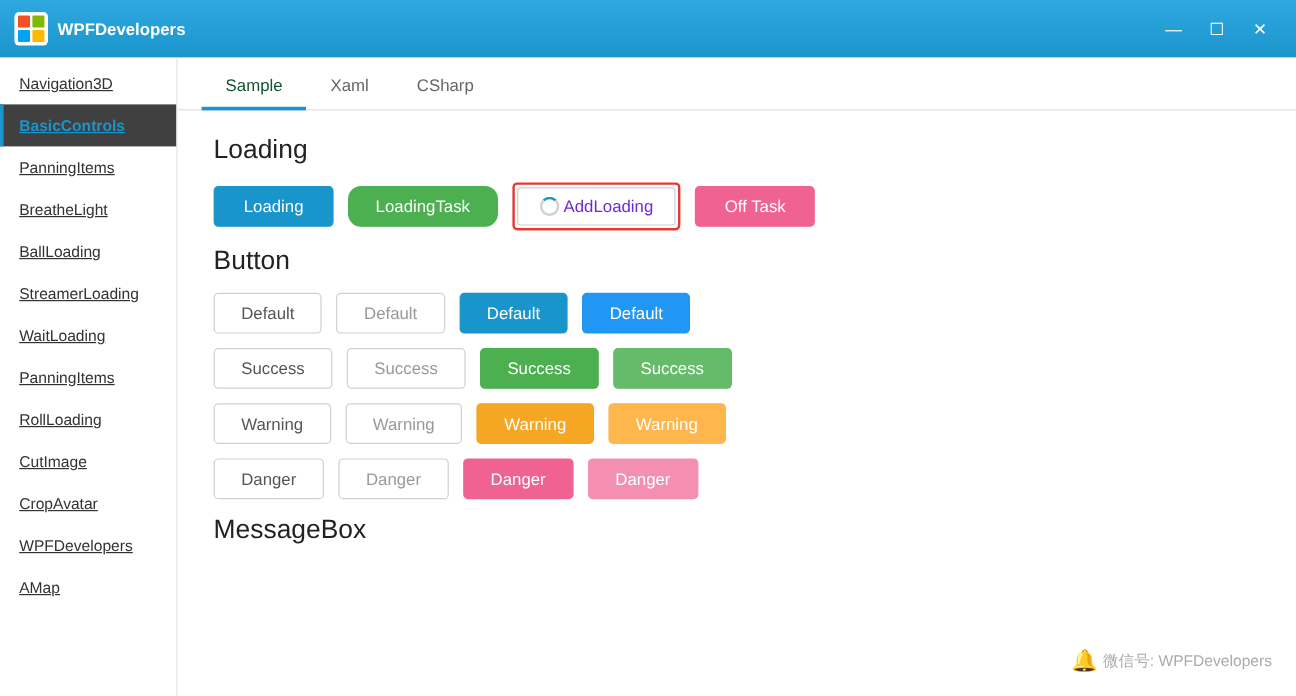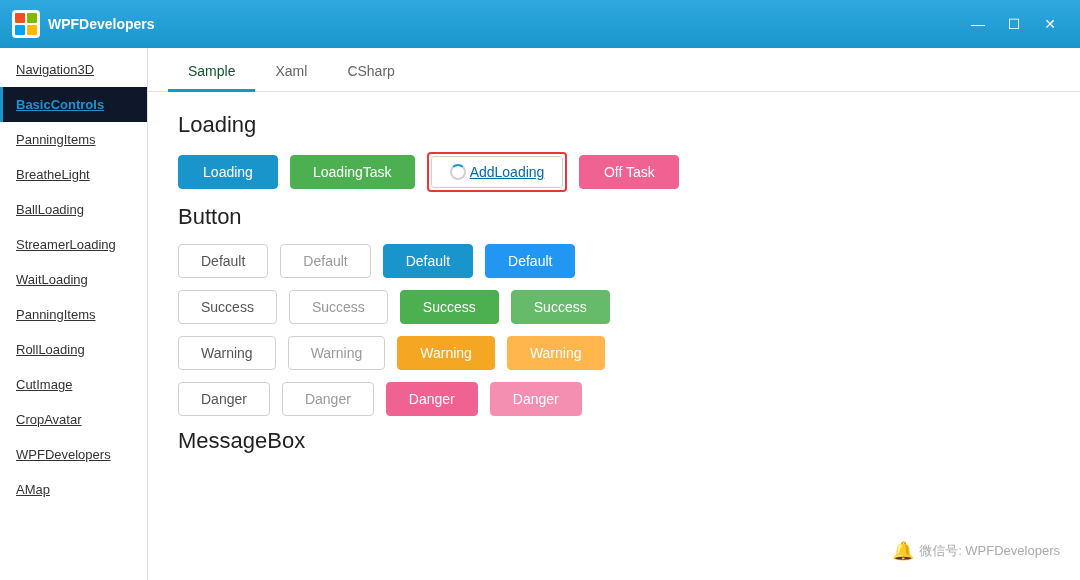--- a/index.html
+++ b/index.html
@@ -51,21 +51,21 @@
 
     .sidebar-item {
       padding: 10px 16px;
       font-size: 13px;
       color: #333;
       cursor: pointer;
       white-space: nowrap;
       text-decoration: underline;
     }
     .sidebar-item.active {
-      background: #0f172a;
+      background: #404040;
       color: #1a95cc;
       border-left: 3px solid #1a95cc;
       padding-left: 13px;
       font-weight: 600;
     }
 
     
     .content-area {
       flex: 1;
       background: white;
@@ -136,45 +136,44 @@
     .btn-green-light { background: #66bb6a; color: white; border-color: #66bb6a; }
     .btn-orange { background: #f5a623; color: white; border-color: #f5a623; }
     .btn-orange-light { background: #ffb74d; color: white; border-color: #ffb74d; }
     .btn-red { background: #f06292; color: white; border-color: #f06292; }
     .btn-red-light { background: #f48fb1; color: white; border-color: #f48fb1; }
     .btn-blue-outlined { background: #1a95cc; color: white; border-color: #1a95cc; }
     .btn-blue-outlined2 { background: #2196f3; color: white; border-color: #2196f3; }
 
     
     .btn-loading { background: #1a95cc; color: white; border-color: #1a95cc; min-width: 100px; }
-    .btn-loading-task { background: #4caf50; color: white; border-color: #4caf50; min-width: 100px; }
+    .btn-loading-task { background: #4caf50; color: white; border-color: #4caf50; min-width: 100px; border-radius: 11px; }
     .btn-off-task { background: #f06292; color: white; border-color: #f06292; min-width: 100px; }
 
     
     .btn-add-loading-wrapper {
       border: 2px solid #e53935;
       border-radius: 4px;
       padding: 2px;
       display: inline-flex;
     }
     .btn-add-loading {
       background: white;
-      color: #0369a1;
+      color: #6d28d9;
       border: 1px solid #d0d0d0;
       min-width: 100px;
       padding: 7px 18px;
       border-radius: 3px;
       font-size: 14px;
       cursor: pointer;
       position: relative;
       display: flex;
       align-items: center;
       justify-content: center;
       gap: 4px;
-      text-decoration: underline;
     }
     .loading-spinner {
       width: 16px; height: 16px;
       border: 2px solid #d0d0d0;
       border-top-color: #1a95cc;
       border-radius: 50%;
       animation: spin 1s linear infinite;
       display: inline-block;
     }
     @keyframes spin { to { transform: rotate(360deg); } }

